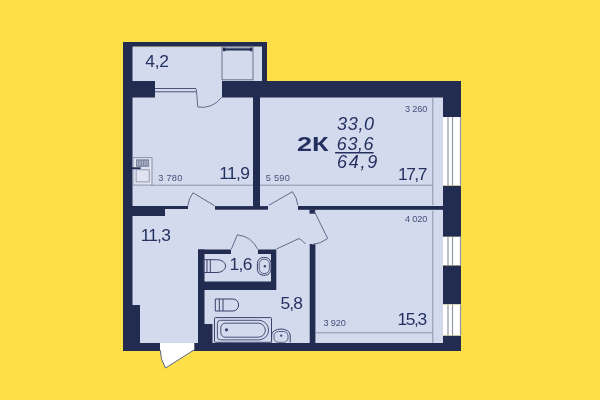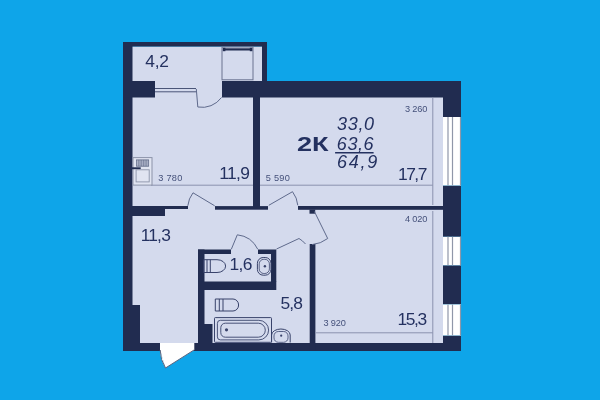--- a/index.html
+++ b/index.html
@@ -1,16 +1,16 @@
 <!DOCTYPE html>
 <html><head>
 <meta charset="utf-8">
 <style>
   html,body{margin:0;padding:0;background:#fff;}
-  #stage{position:relative;width:600px;height:400px;background:#0ea5e9;overflow:hidden;}
+  #stage{position:relative;width:600px;height:400px;background:#fde047;overflow:hidden;}
   svg{display:block;}
   text{font-family:"Liberation Sans",sans-serif;}
 </style>
 </head>
 <body>
 <div id="stage">
 <svg width="600" height="400" viewBox="0 0 600 400">
 
   <rect x="132" y="46.5" width="130" height="35" fill="#d4daed"></rect>
   <rect x="155" y="81" width="67" height="17" fill="#d4daed"></rect>

